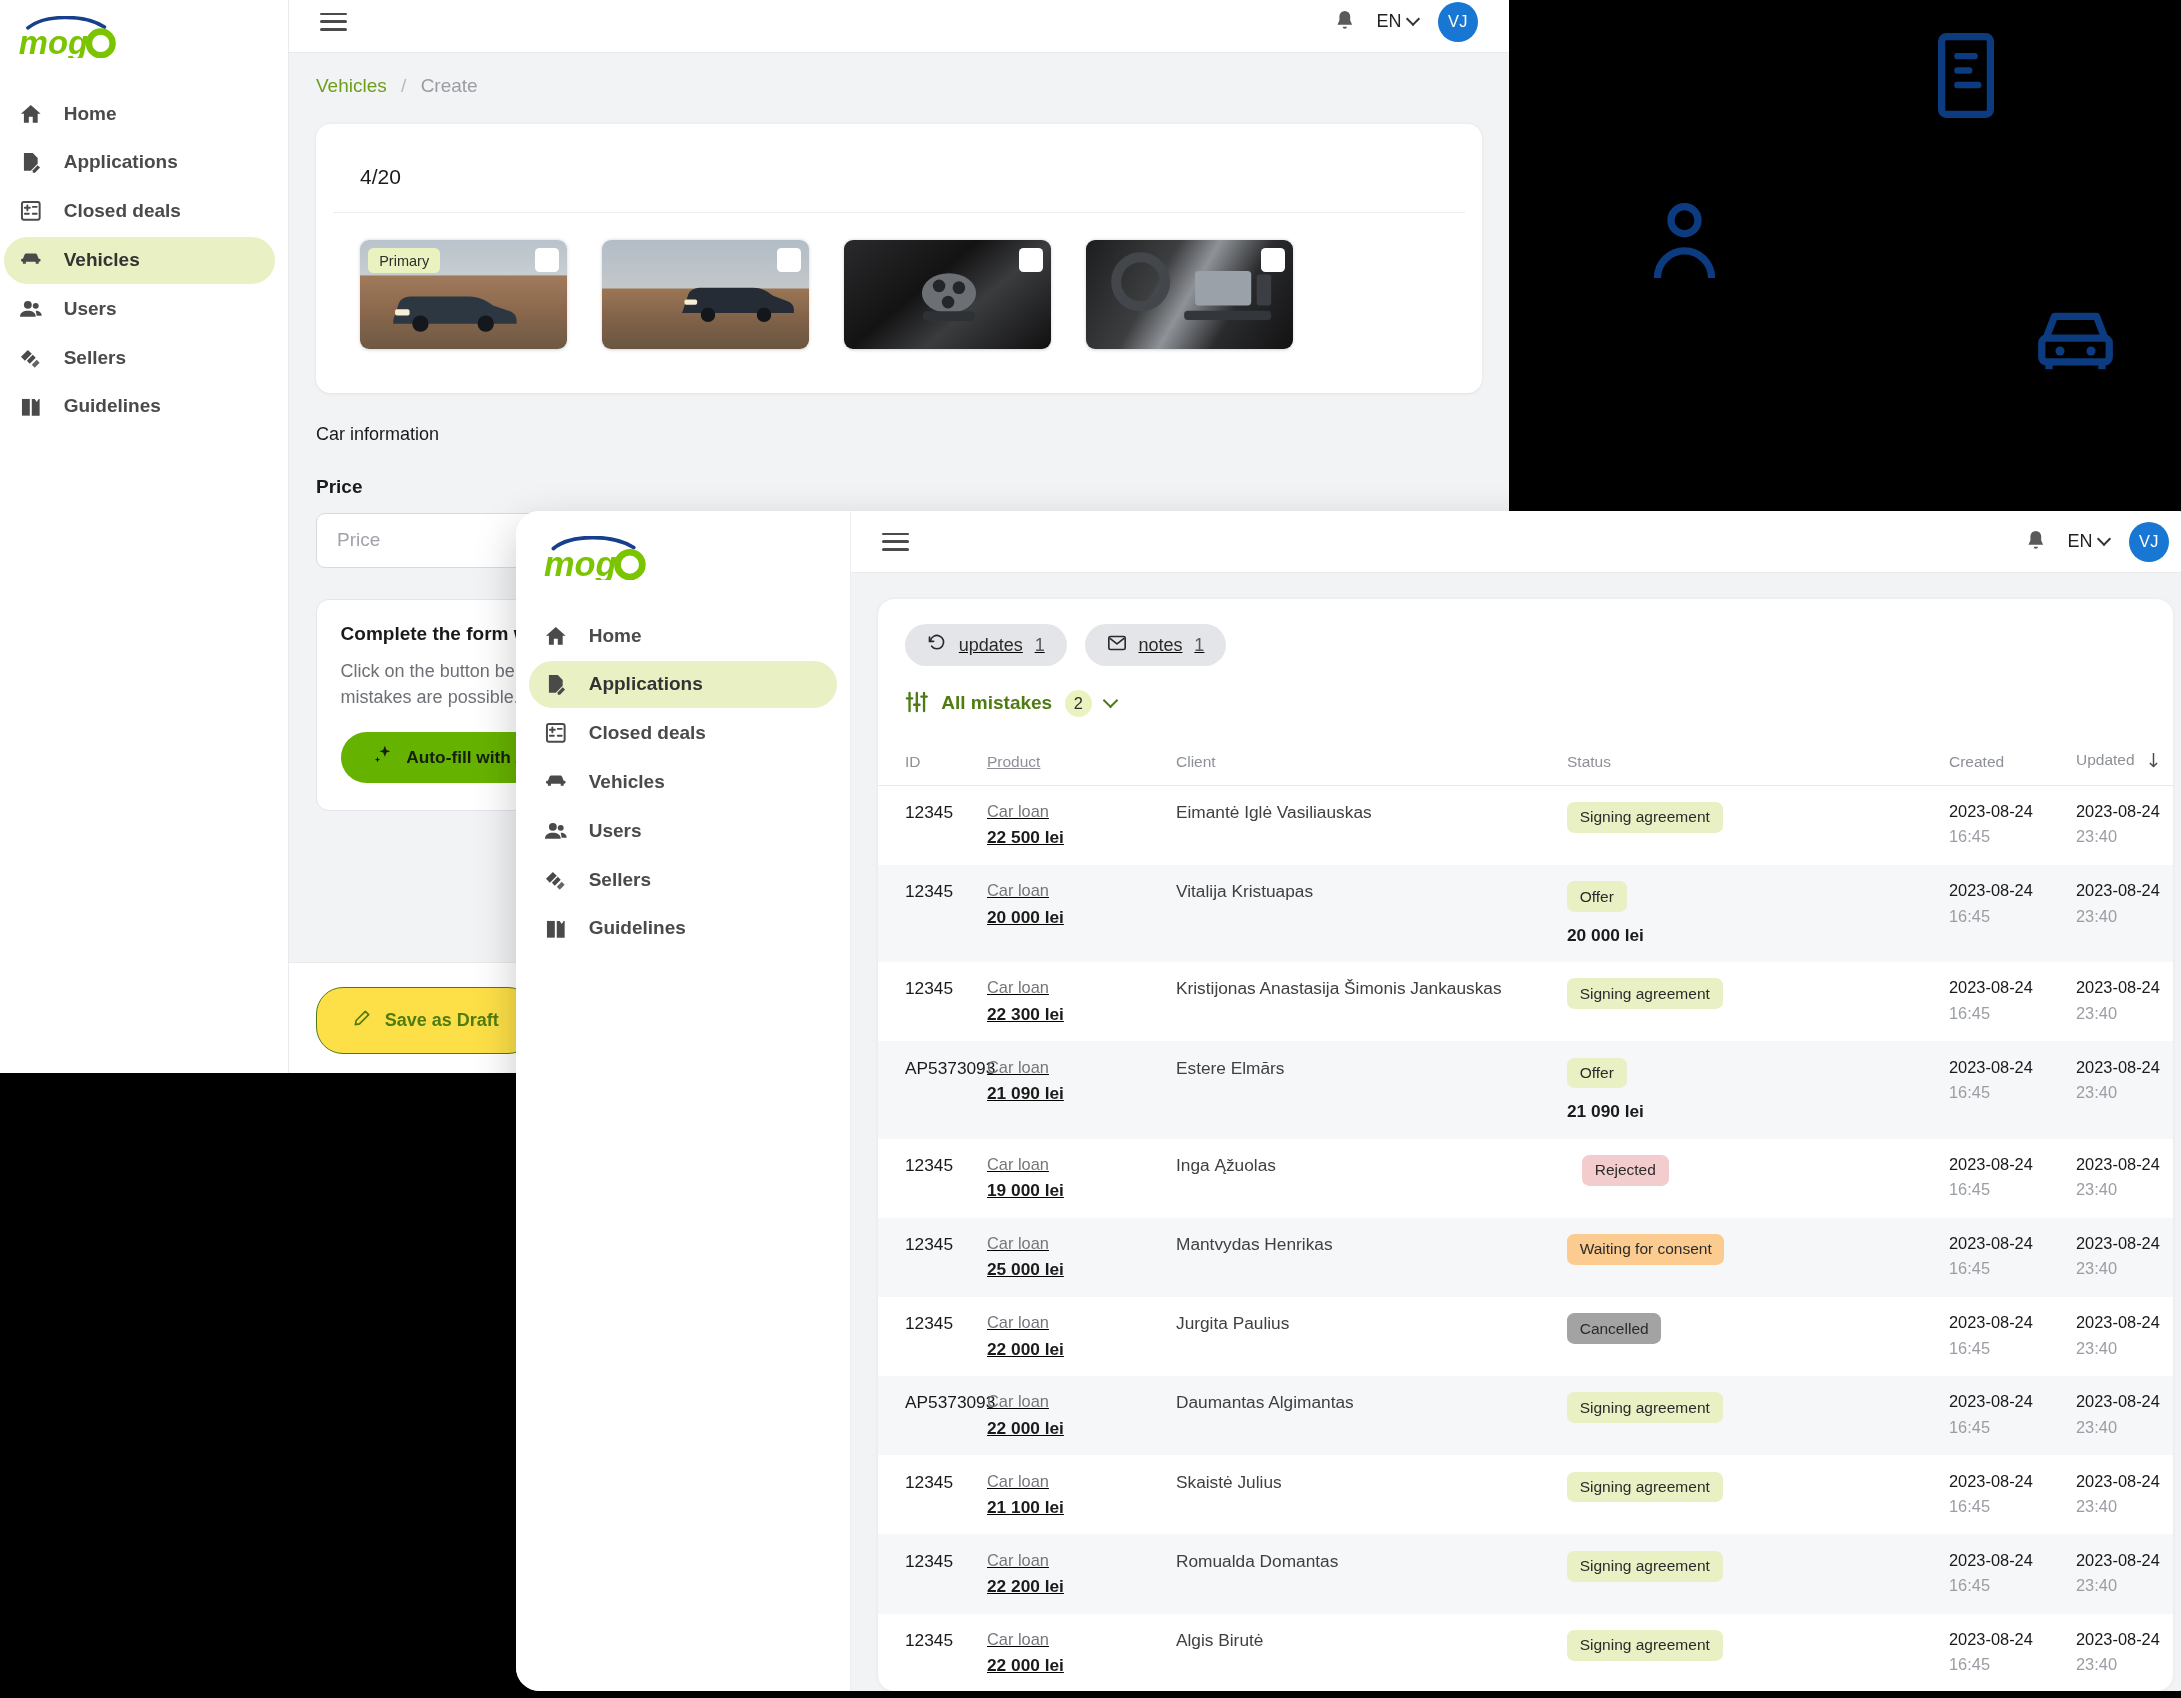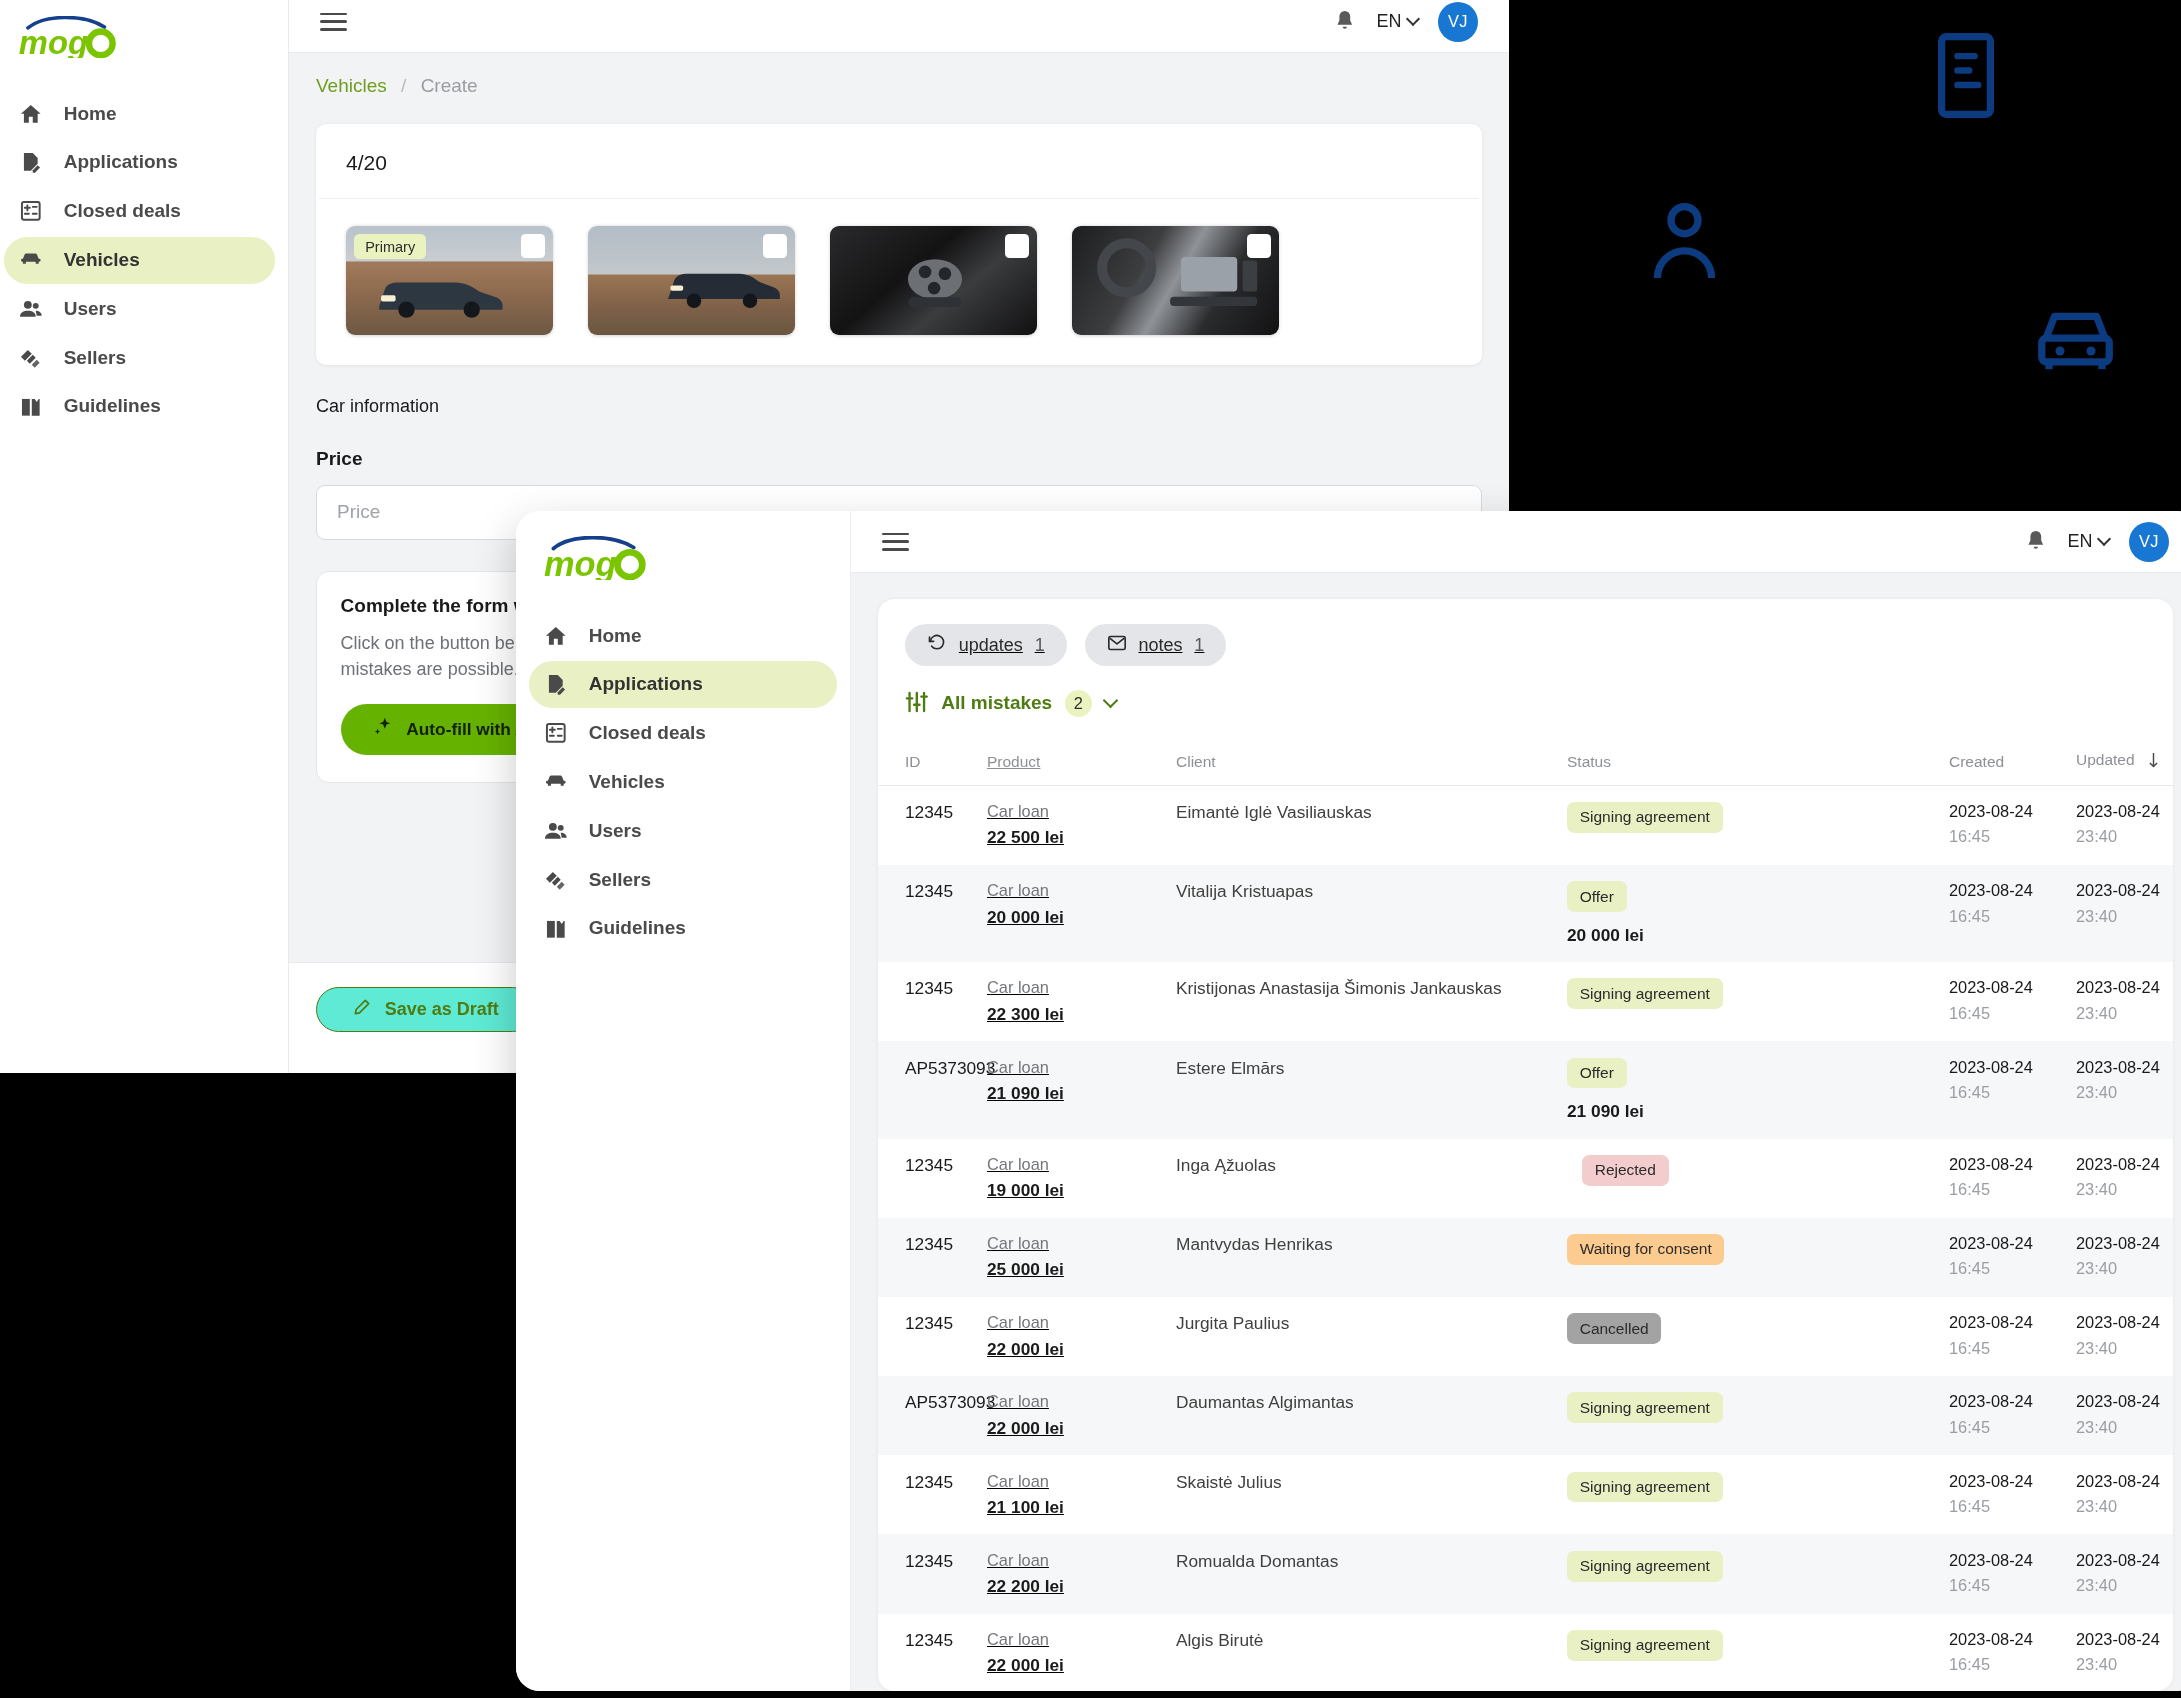--- a/index.html
+++ b/index.html
@@ -62,21 +62,21 @@
   #win1 .w1-side { width: 298px; border-right:0.9px solid #e9eaee; flex:0 0 298px; }
   #win1 .w1-main { flex:1; background:#f1f3f5; position:relative; }
   #win1 .w1-top { background:#fff; }
   .breadcrumb { padding: 22px 0 0 27px; font-size: 19px; color:#9a9da3; }
   .breadcrumb a { color:#6f9e1e; text-decoration:none; }
   .breadcrumb .sep { margin: 0 9px; color:#b6b9bf; }
   .card {
     background:#fff; border-radius: 14.5px; margin: 27px 27px 0 27px;
     box-shadow: 0 0.9px 3.6px rgba(0,0,0,.07);
   }
-  .photo-card { padding: 3px; border-radius: 10px; }
+  .photo-card { padding: 17px; }
   .photo-count { padding: 23.6px 27px; font-size: 21px; color:#1a1a1a; border-bottom:0.9px solid #eceef1; }
   .thumbs { display:flex; gap: 35px; padding: 27px; }
   .thumb {
     width: 207px; height: 109px; border-radius: 9px; position:relative; overflow:hidden;
     box-shadow: 0 0.9px 3.6px rgba(0,0,0,.18);
   }
   .thumb .chk {
     position:absolute; right: 8.2px; top: 8.2px; width: 23.6px; height: 23.6px;
     background:#fff; border-radius:4.5px;
   }
@@ -105,21 +105,21 @@
   .btn-autofill {
     margin-top: 22px; height: 51px; border-radius: 25.5px; background:#66b200; color:#14200a;
     display:inline-flex; align-items:center; gap: 12.7px; padding: 0 31px; font-size: 17.3px; font-weight:700;
     border:none; cursor:pointer;
   }
   .w1-footer {
     position:absolute; left:0; right:0; bottom:0; background:#fff;
     border-top:0.9px solid #e9eaee; padding: 23.6px 27px; height: 111px;
   }
   .btn-draft {
-    height: 45px; border-radius: 27px; border:1.8px solid #4f7c12; background:#5eead4; color:#4f7c12;
+    height: 67px; border-radius: 27px; border:1.8px solid #4f7c12; background:#fde047; color:#4f7c12;
     display:inline-flex; align-items:center; gap: 12.7px; padding: 0 35px; font-size: 18px; font-weight:700; cursor:pointer;
   }
 
   
   #win2 { left: 516px; top: 511px; width: 1684px; height: 1180px; border-radius: 23.6px 23.6px 23.6px 23.6px; }
   #win2 .w2-body { display:flex; height:100%; }
   #win2 .w2-side { width: 335px; flex:0 0 335px; background:#fff; border-right:0.9px solid #eceef1; }
   #win2 .w2-main { flex:1; background:#f1f3f5; display:flex; flex-direction:column; min-width:0; }
   #win2 .w2-top { background:#fff; }
   .content-card {

